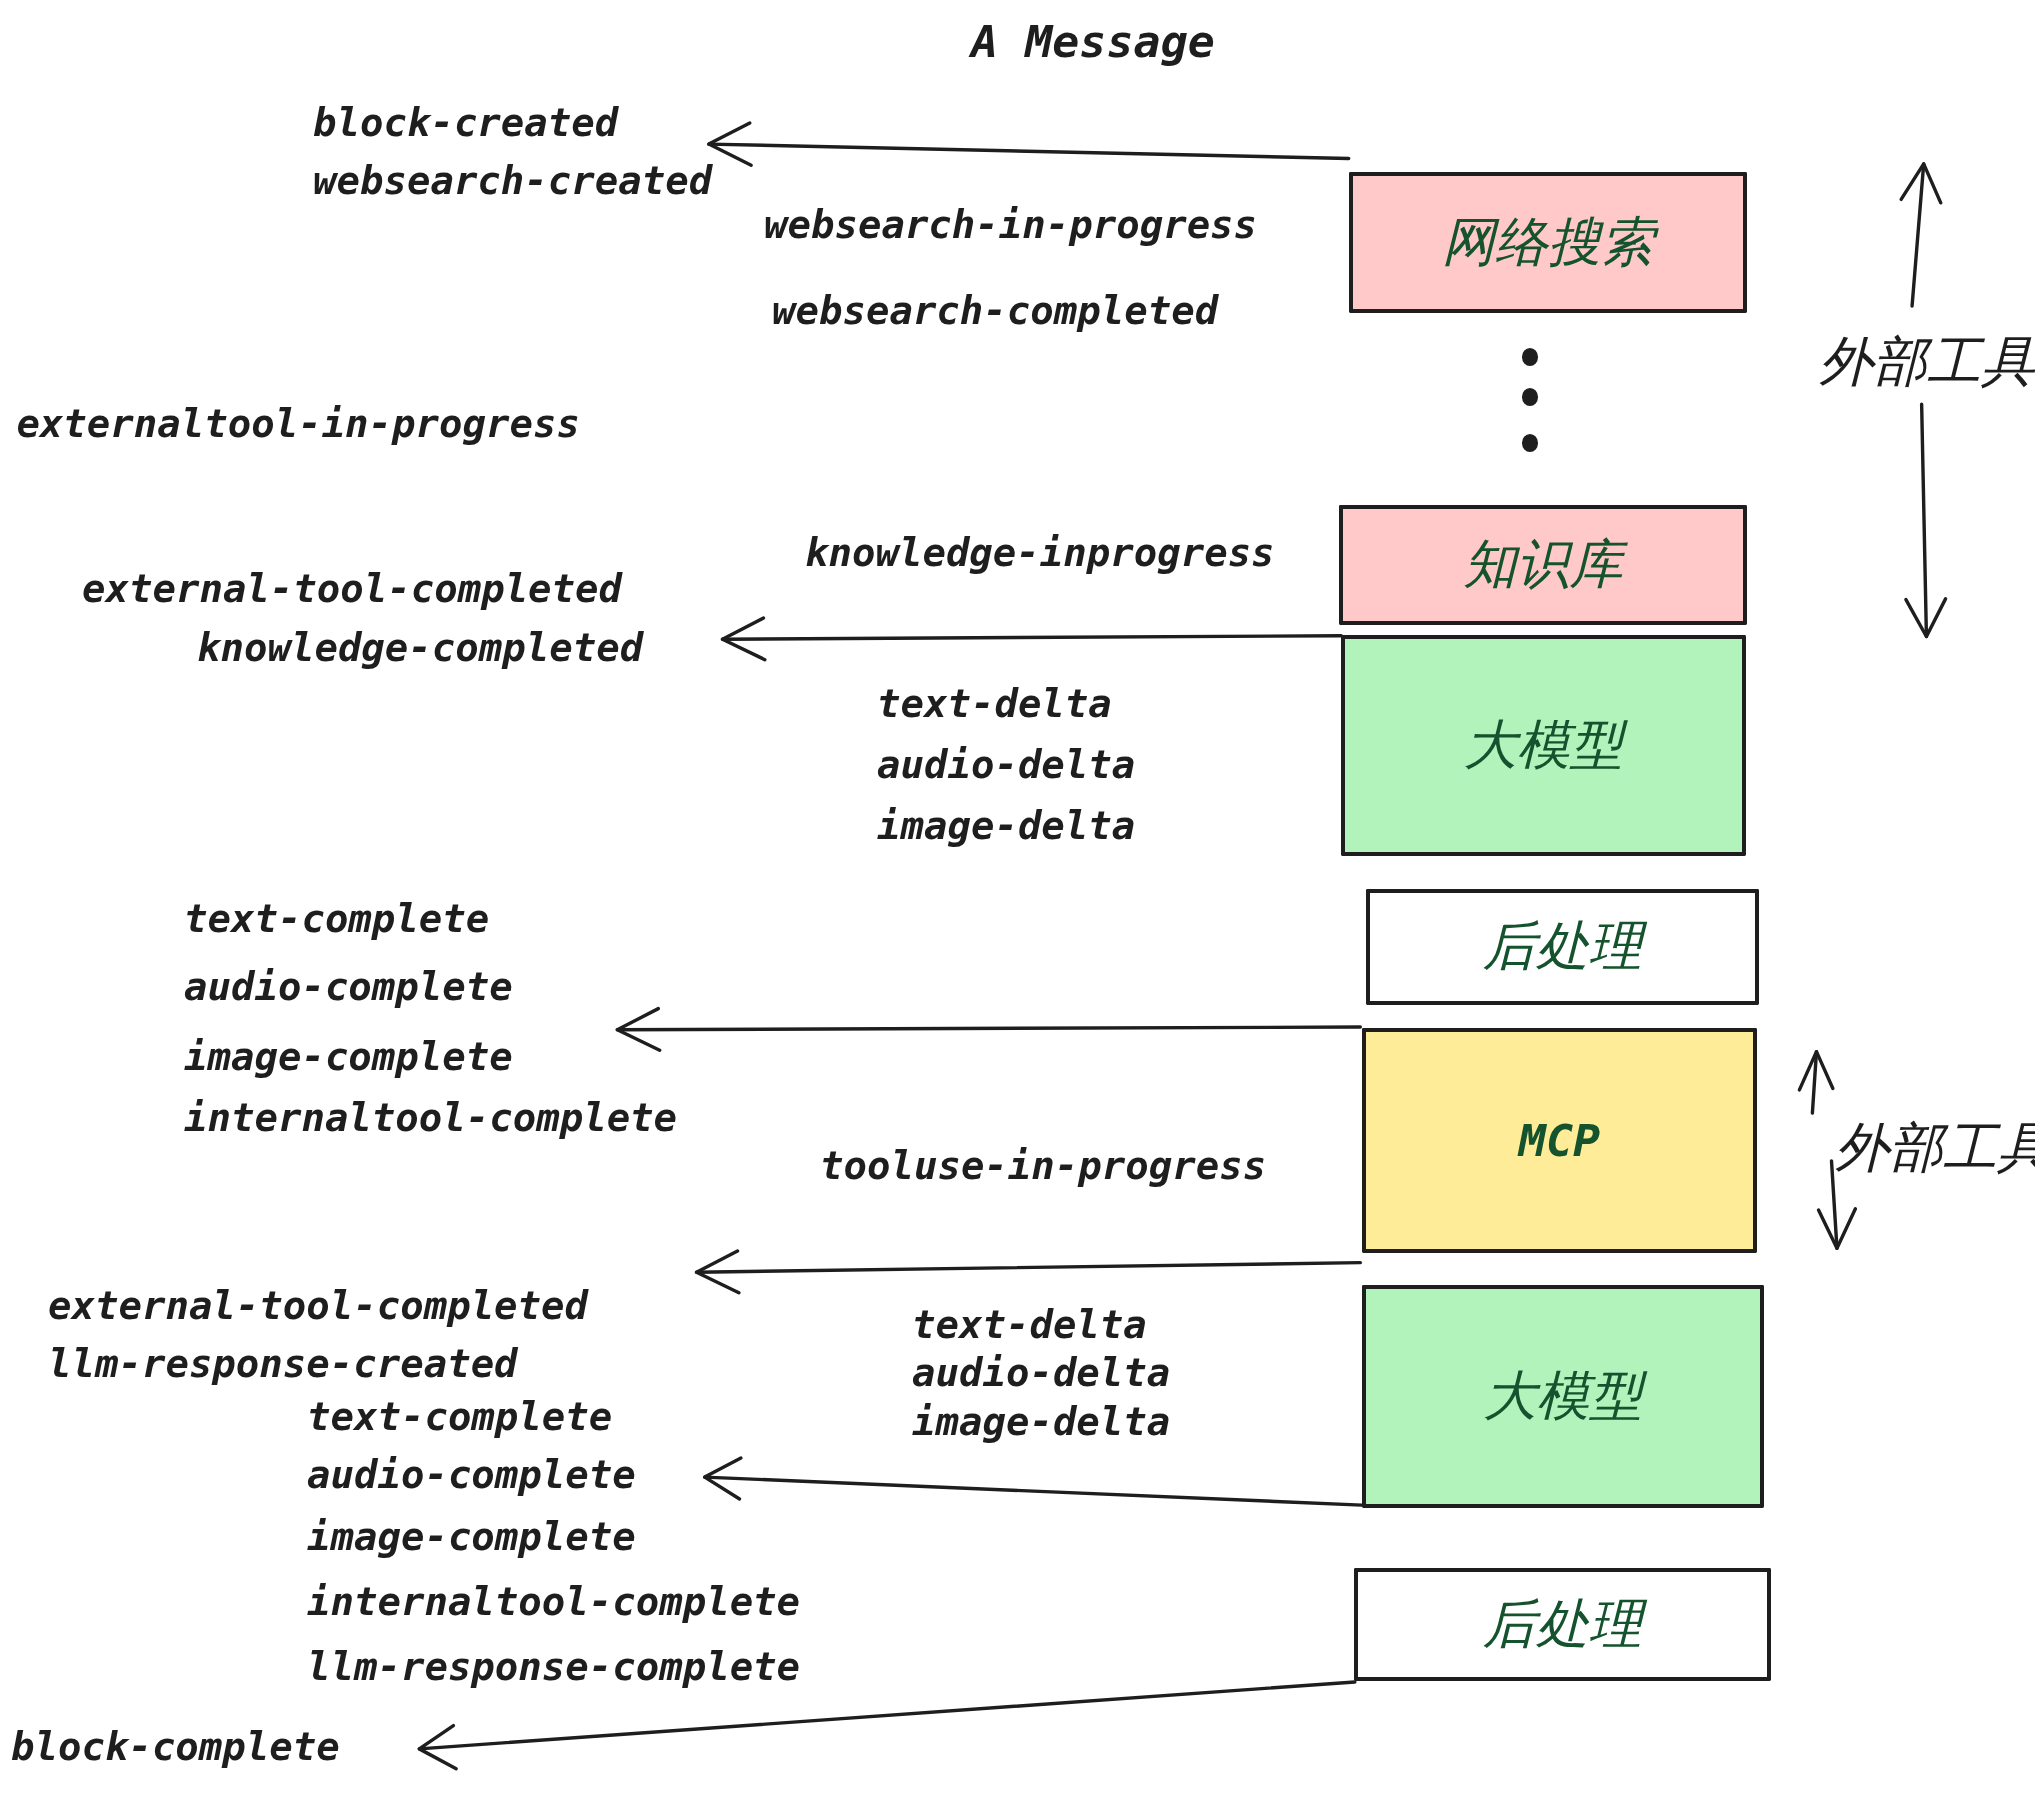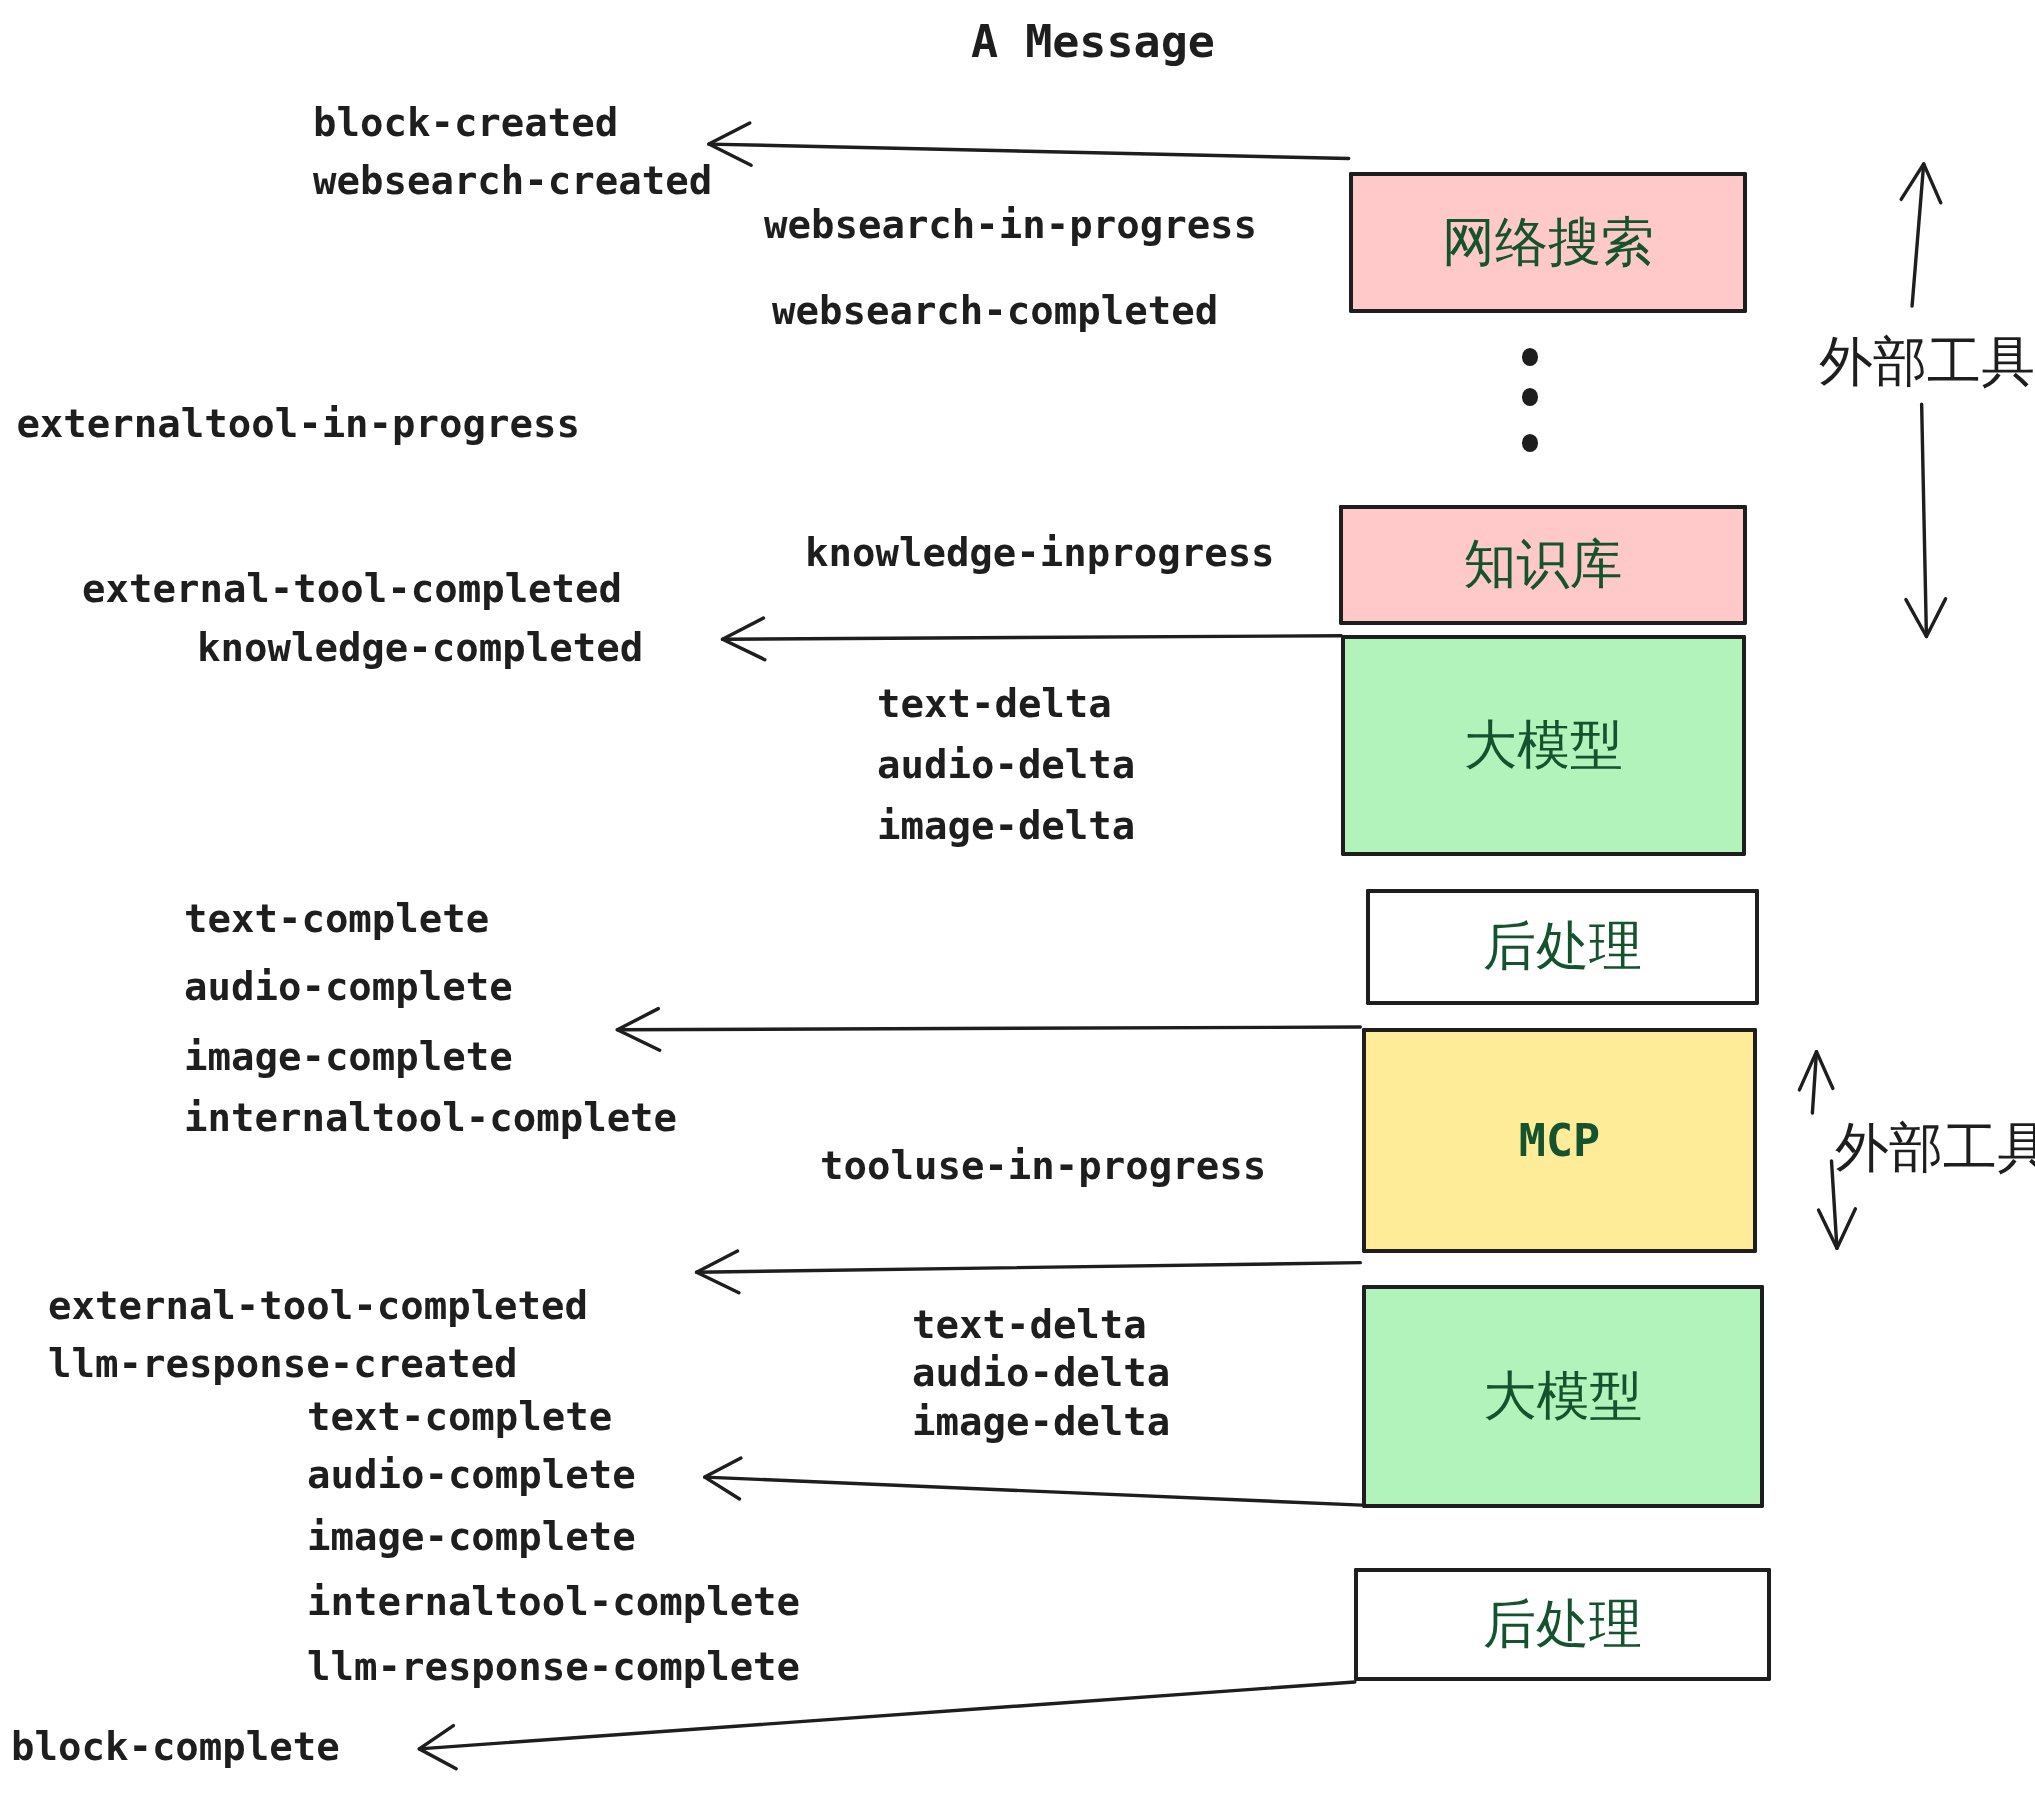--- a/index.html
+++ b/index.html
@@ -4,20 +4,21 @@
 <style>
   html, body { margin: 0; padding: 0; background: #ffffff; }
   .canvas {
     position: relative;
     width: 2035px;
     height: 1796px;
     background: #ffffff;
     overflow: hidden;
     font-family: "DejaVu Sans Mono", monospace;
     color: #1e1e1e;
+    font-style: italic;
   }
   .title {
     position: absolute;
     left: 971px; top: 15px;
     font-size: 45px;
     font-weight: 700;
     white-space: nowrap;
   }
   .evt {
     position: absolute;

